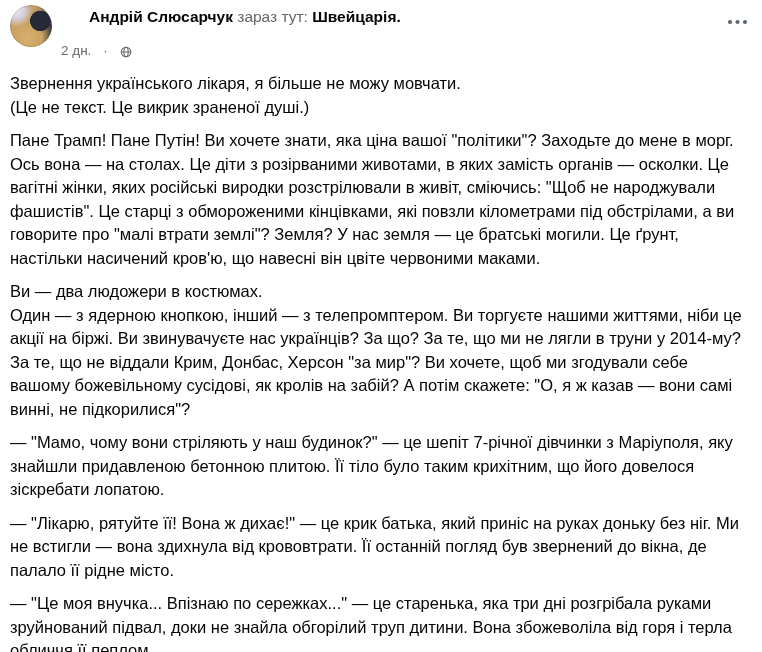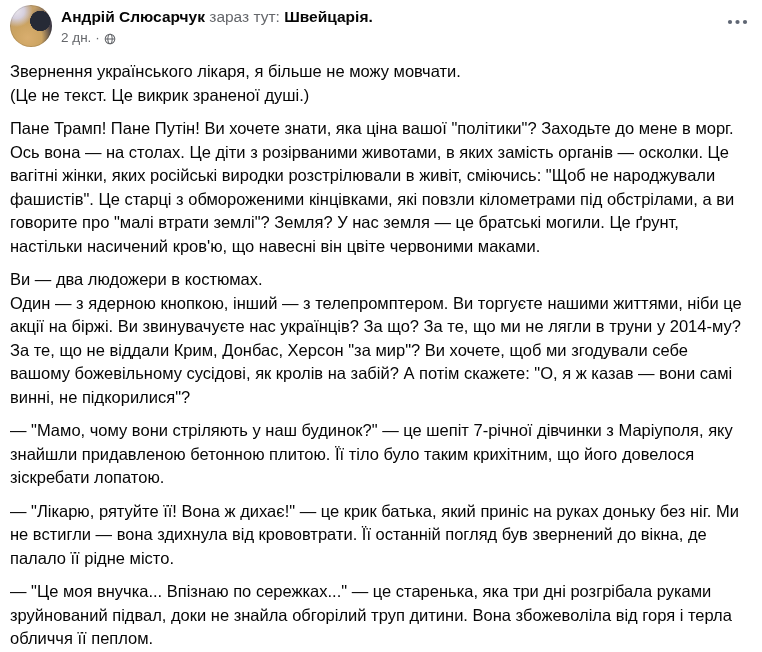--- a/index.html
+++ b/index.html
@@ -22,27 +22,27 @@
     flex: 0 0 auto;
     cursor: pointer;
     box-shadow: inset 0 0 0 1px rgba(0,0,0,.12);
     background:
       radial-gradient(circle at 72% 38%, #262a36 0%, #262a36 25%, rgba(38,42,54,0) 26%),
       radial-gradient(circle at 16% 14%, #e8e4ec 0%, #d6d0de 15%, rgba(214,208,222,0) 32%),
       radial-gradient(circle at 42% 78%, #d9ae6f 0%, #cba361 35%, rgba(202,162,97,0) 62%),
       linear-gradient(130deg, #b39a74 0%, #c5a068 35%, #4a4350 68%, #1f222c 100%);
   }
   .header-text { margin-left: 9px; flex: 1 1 auto; padding-top: 2px; min-width: 0; }
-  .name-line { font-size: 15.5px; line-height: 20px; }
+  .name-line { font-size: 15.5px; line-height: 20px; margin-left: 28px; }
   .author-name { font-weight: 700; color: #050505; cursor: pointer; }
   .checkin-connector { font-weight: 400; color: #65676b; }
   .checkin-location { font-weight: 700; color: #050505; cursor: pointer; }
   .meta-line {
-    display: flex; align-items: center; gap: 4px;
-    font-size: 13.5px; color: #65676b; margin-top: 3px; line-height: 16px;
+    display: flex; align-items: center; gap: 12px;
+    font-size: 13.5px; color: #65676b; margin-top: 16px; line-height: 16px;
   }
   .timestamp { cursor: pointer; }
   .meta-sep { color: #65676b; }
   .globe-icon { display: inline-flex; color: #65676b; margin-top: 1px; }
   .more-btn {
     flex: 0 0 auto;
     padding: 6px 4px;
     margin-top: 8px;
     border: none; background: transparent;
     color: #5f6673; cursor: pointer;

